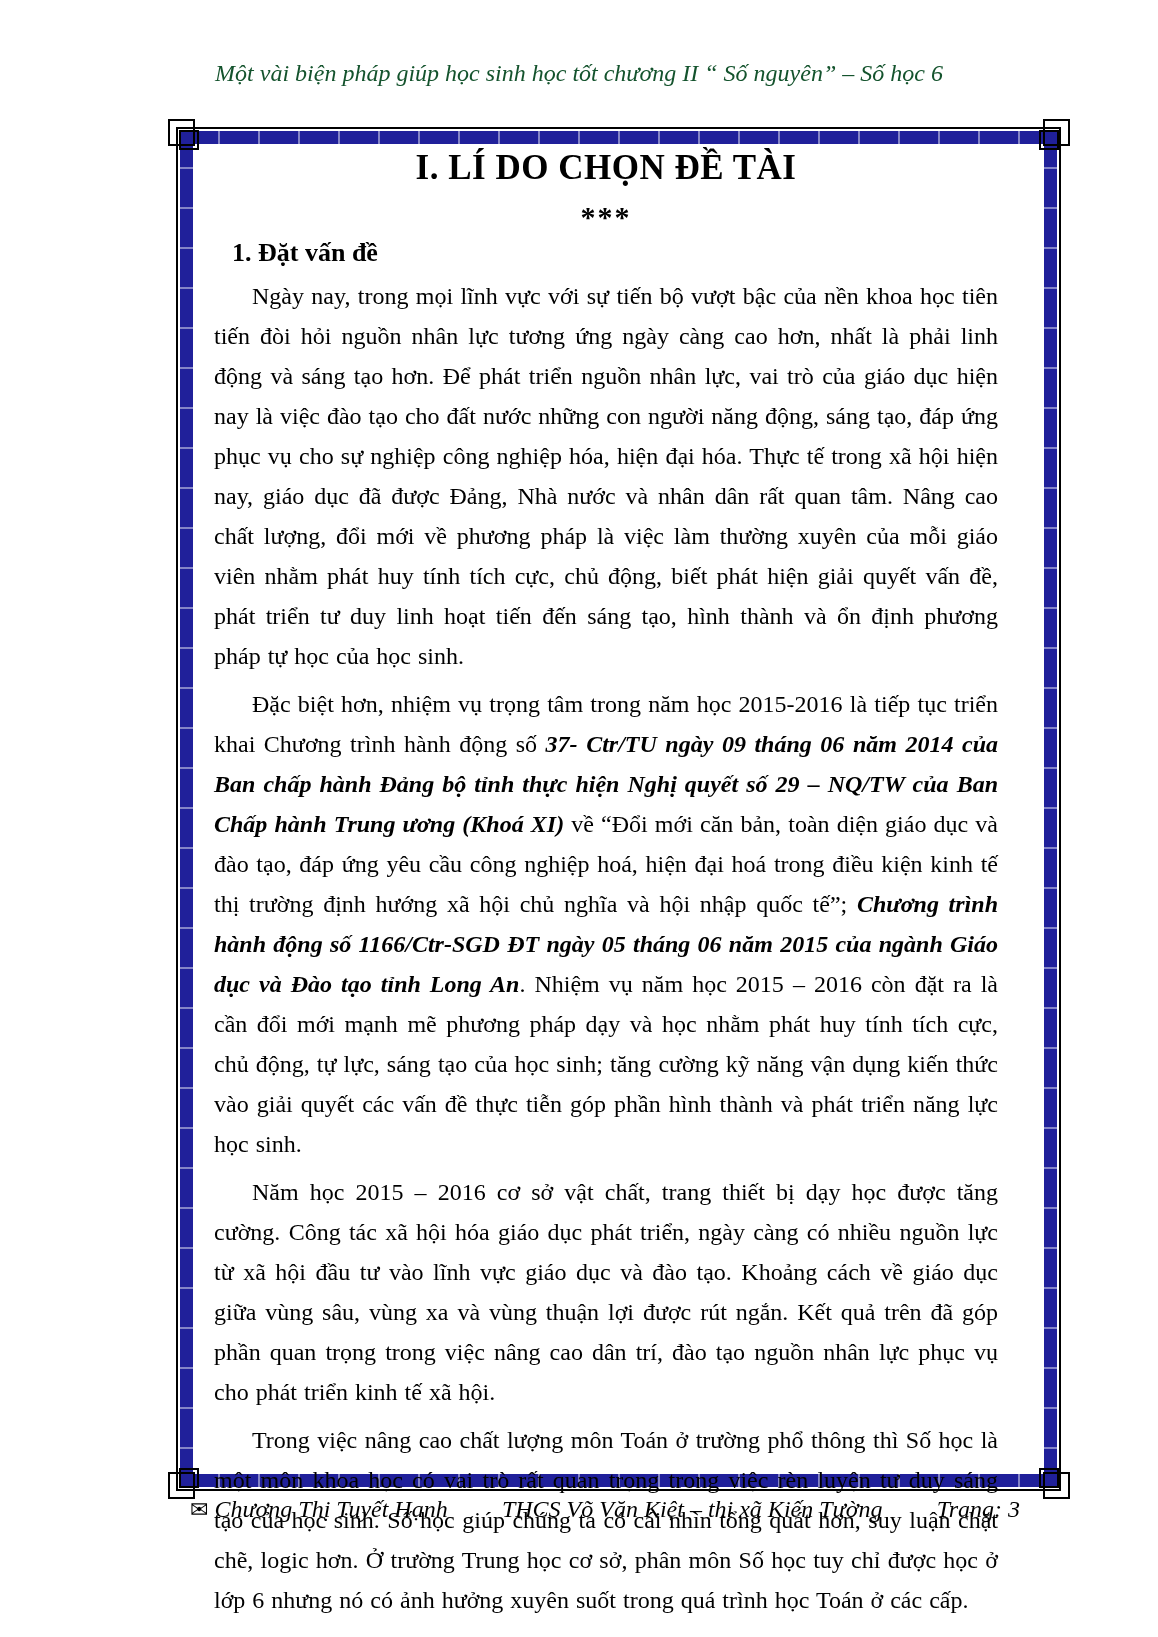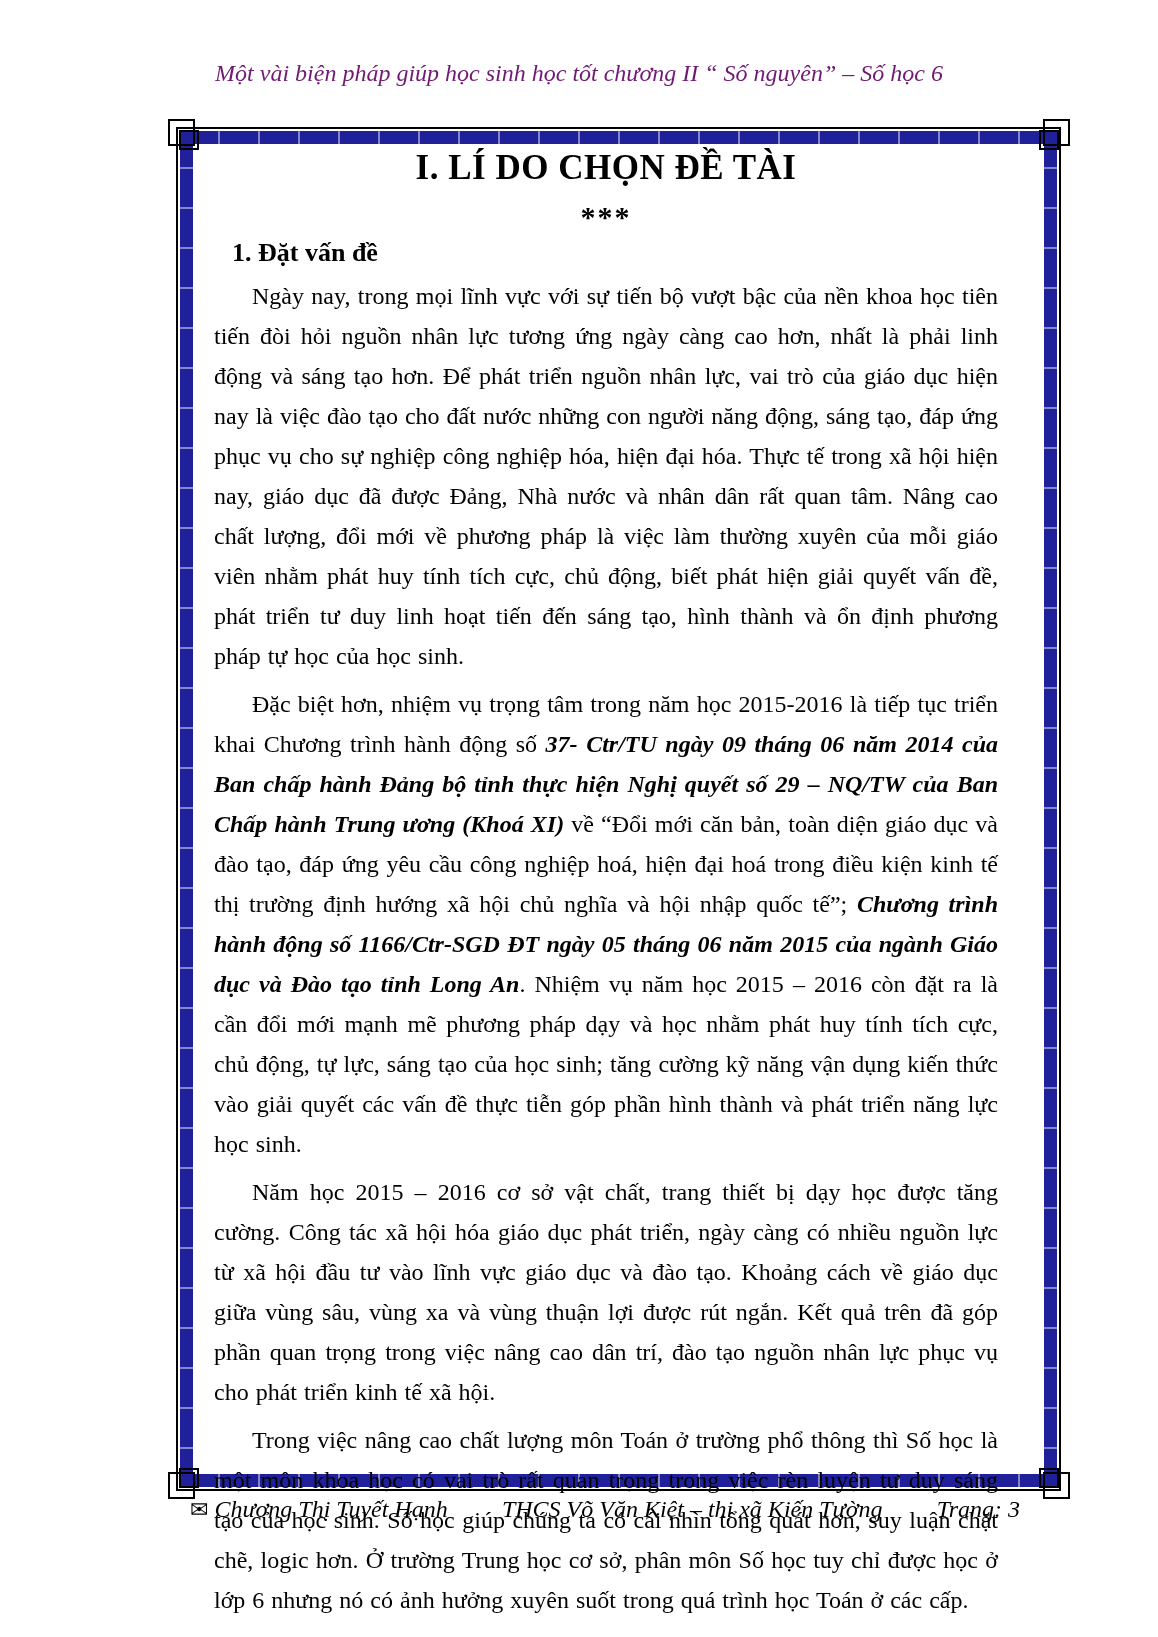--- a/index.html
+++ b/index.html
@@ -3,21 +3,21 @@
 <meta charset="utf-8">
 <style>
   html,body{margin:0;padding:0;}
   body{
     width:1158px;height:1637px;background:#ffffff;position:relative;
     font-family:"Liberation Serif","DejaVu Serif",serif;color:#000;
     overflow:hidden;
   }
   .doc-header{
     position:absolute;top:60px;left:0;width:1158px;text-align:center;
-    font-style:italic;font-size:24px;color:#701a75;
+    font-style:italic;font-size:24px;color:#14532d;
   }
   
   .outer-line{
     position:absolute;left:176px;top:127px;width:885px;height:1364px;
     border:2px solid #000;box-sizing:border-box;background:transparent;
   }
   .band{position:absolute;background-color:var(--blue);}
   .band-h{height:13px;width:877px;left:180px;
     background-image:repeating-linear-gradient(90deg,transparent 0 38px,rgba(255,255,255,.45) 38px 40px);}
   .band-v{width:13px;height:1356px;top:131px;

